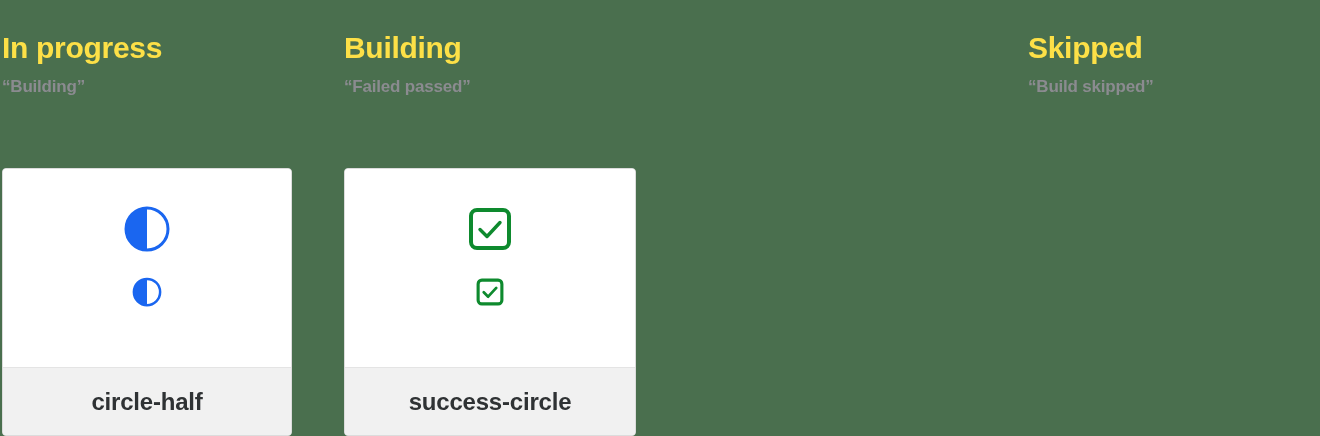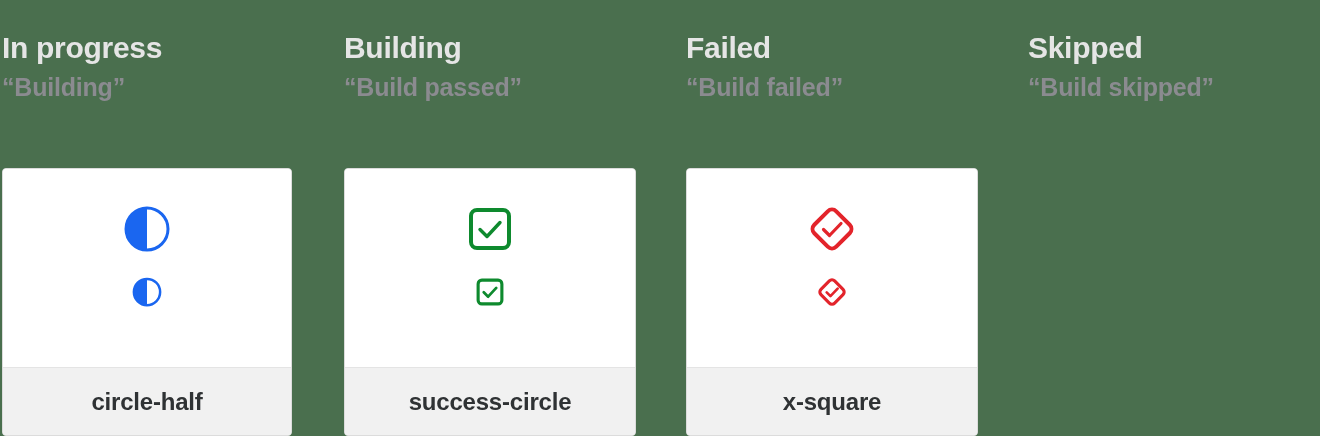--- a/index.html
+++ b/index.html
@@ -31,28 +31,28 @@
 
   .col-head {
     position: absolute;
     left: 2px;
     top: 30px;
     width: 320px;
   }
   .col-title {
     font-size: 30px;
     font-weight: bold;
-    color: #e5e5e5;
+    color: #fde047;
     letter-spacing: -0.3px;
     line-height: 36px;
     white-space: nowrap;
   }
   .col-sub {
     margin-top: 8px;
-    font-size: 25px;
+    font-size: 17px;
     font-weight: bold;
     color: #8b8b90;
     letter-spacing: -0.2px;
     line-height: 26px;
     white-space: nowrap;
   }
 
   .card {
     position: absolute;
     left: 2px;
@@ -140,21 +140,21 @@
       </div>
       <div class="card-foot">
         <span class="card-foot-label">circle-half</span>
       </div>
     </div>
   </div>
 
   <div class="column col-1">
     <div class="col-head">
       <div class="col-title">Building</div>
-      <div class="col-sub">“Build passed”</div>
+      <div class="col-sub">“Failed passed”</div>
     </div>
     <div class="card wide">
       <div class="card-body">
         <span class="icon-slot-lg">
           <svg viewBox="0 0 48 48" aria-hidden="true">
             <rect x="5" y="5" width="38" height="38" rx="6" ry="6" fill="none" stroke="#0e8a2e" stroke-width="4"></rect>
             <path d="M14 24.5 L21 31.5 L34 17.5" fill="none" stroke="#0e8a2e" stroke-width="3.4" stroke-linecap="round" stroke-linejoin="round"></path>
           </svg>
         </span>
         <span class="icon-slot-sm">
@@ -163,49 +163,20 @@
             <path d="M14 24.5 L21 31.5 L34 17.5" fill="none" stroke="#0e8a2e" stroke-width="4.4" stroke-linecap="round" stroke-linejoin="round"></path>
           </svg>
         </span>
       </div>
       <div class="card-foot">
         <span class="card-foot-label">success-circle</span>
       </div>
     </div>
   </div>
 
-  <div class="column col-2">
-    <div class="col-head">
-      <div class="col-title">Failed</div>
-      <div class="col-sub">“Build failed”</div>
-    </div>
-    <div class="card wide">
-      <div class="card-body">
-        <span class="icon-slot-lg">
-          <svg viewBox="0 0 48 48" aria-hidden="true">
-            <g transform="rotate(45 24 24)">
-              <rect x="8.5" y="8.5" width="31" height="31" rx="6" ry="6" fill="none" stroke="#e3242b" stroke-width="4"></rect>
-            </g>
-            <path d="M15.5 24.5 L21.5 30.5 L33 18.5" fill="none" stroke="#e3242b" stroke-width="3.2" stroke-linecap="round" stroke-linejoin="round"></path>
-          </svg>
-        </span>
-        <span class="icon-slot-sm">
-          <svg viewBox="0 0 48 48" aria-hidden="true">
-            <g transform="rotate(45 24 24)">
-              <rect x="8.5" y="8.5" width="31" height="31" rx="6" ry="6" fill="none" stroke="#e3242b" stroke-width="5"></rect>
-            </g>
-            <path d="M15.5 24.5 L21.5 30.5 L33 18.5" fill="none" stroke="#e3242b" stroke-width="4.2" stroke-linecap="round" stroke-linejoin="round"></path>
-          </svg>
-        </span>
-      </div>
-      <div class="card-foot">
-        <span class="card-foot-label">x-square</span>
-      </div>
-    </div>
-  </div>
 
   <div class="column col-3">
     <div class="col-head">
       <div class="col-title">Skipped</div>
       <div class="col-sub">“Build skipped”</div>
     </div>
   </div>
 
 </div>
 

